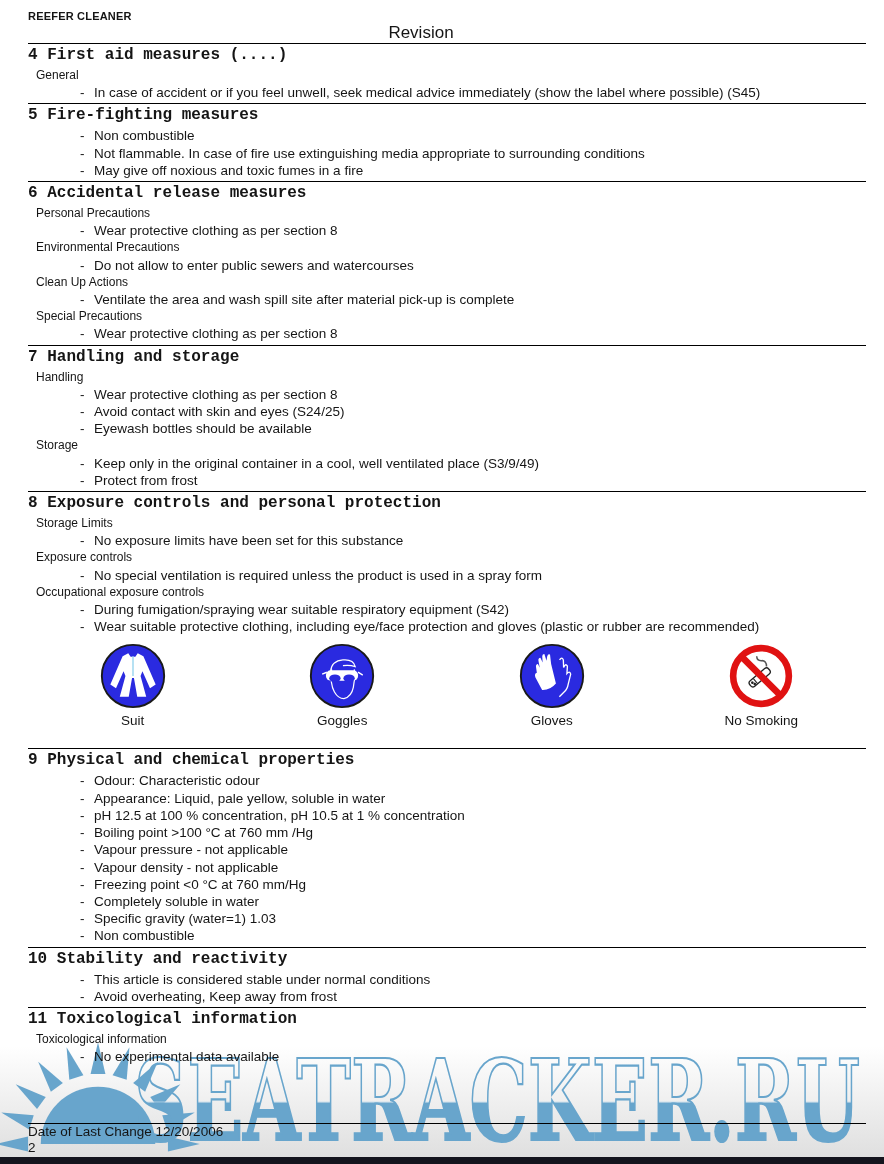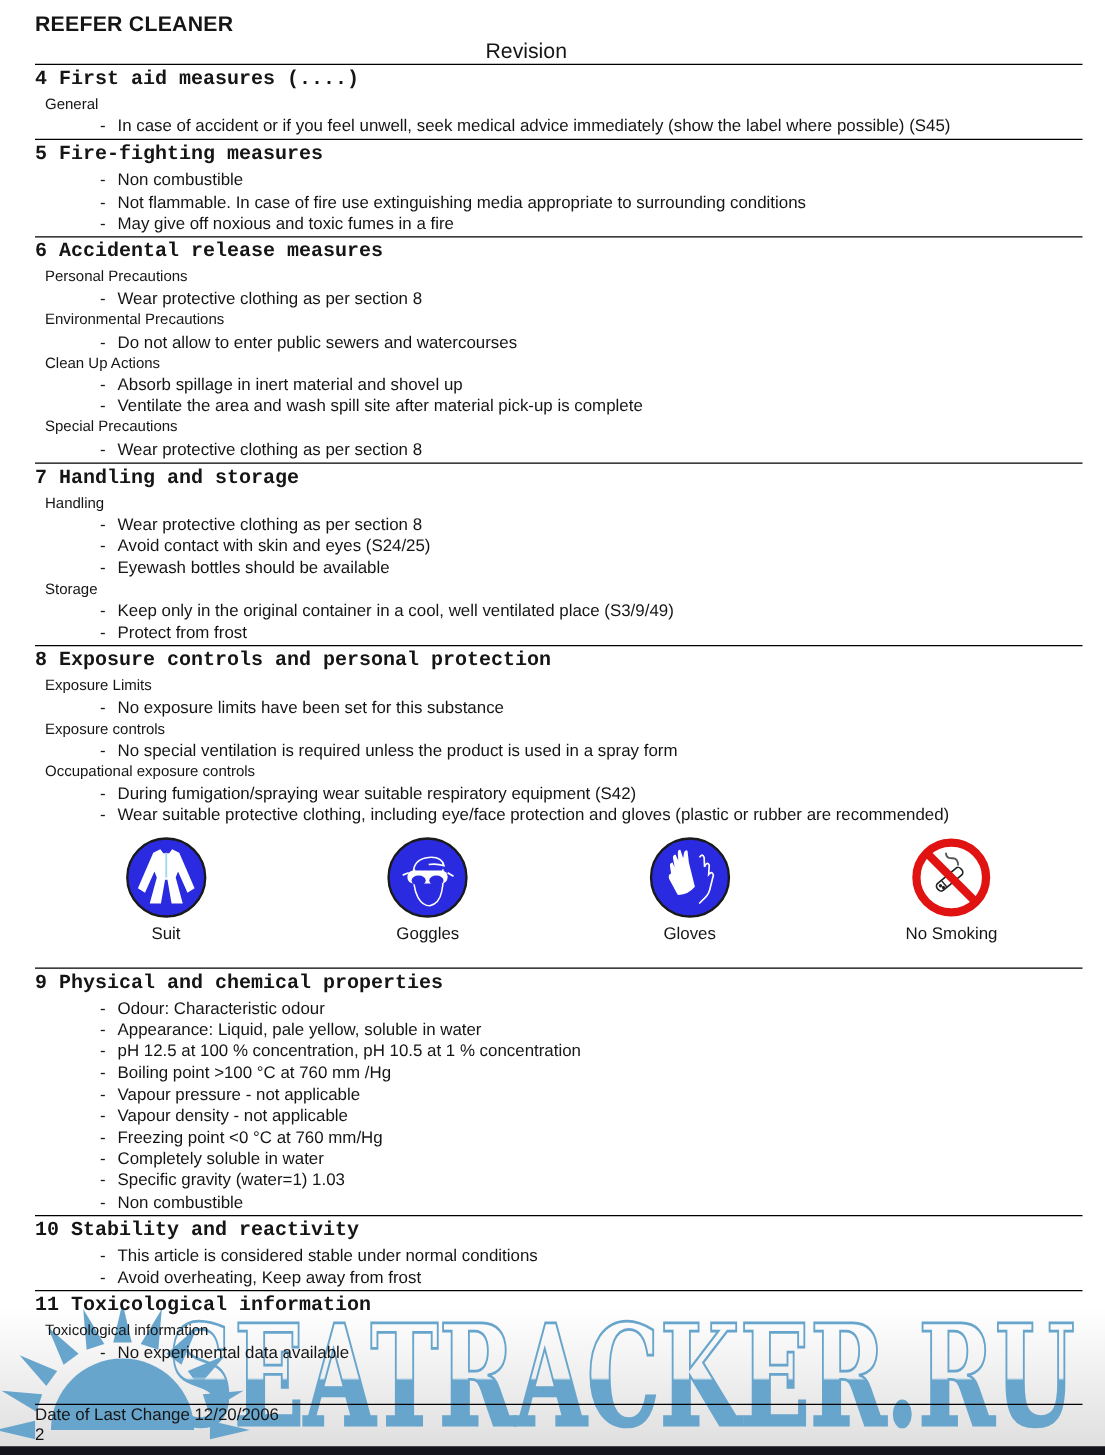--- a/index.html
+++ b/index.html
@@ -9,21 +9,21 @@
     font-family:"Liberation Sans","DejaVu Sans",sans-serif;
   }
   
   .wm-layer{position:absolute;inset:0;z-index:0;}
   .wm-band{position:absolute;left:0;right:0;top:1046px;height:118px;
     background:linear-gradient(rgba(255,255,255,0),rgba(180,180,180,0.45));}
   .wm-sun{position:absolute;left:-8px;top:1038px;}
   .wm-text-wrap{position:absolute;left:132px;top:1050px;}
   
   .content{position:relative;z-index:1;padding:10px 18px 0 28px;}
-  .doc-title{font-size:17px;font-weight:bold;letter-spacing:0.2px;}
+  .doc-title{font-size:11px;font-weight:bold;letter-spacing:0.2px;}
   .revision{font-size:17px;text-align:center;margin:3px 52px 0 0;line-height:16px;}
   .rule{border-top:1.7px solid #000;margin-top:2px;}
   .sec-heading{font-size:16px;font-weight:bold;line-height:20px;margin:1px 0 2px 0;font-family:Liberation Mono, monospace;}
   .sub{font-size:12px;line-height:17.2px;margin-left:8px;}
   .bullet{font-size:13.5px;line-height:17.2px;padding-left:52px;}
   .bullet .dash{display:inline-block;width:14px;}
   
   .picto-row{display:flex;justify-content:space-around;align-items:flex-start;
     margin:7px 0 6px 0;height:100px;}
   .picto{display:flex;flex-direction:column;align-items:center;width:170px;}
@@ -96,38 +96,37 @@
     <div class="bullet"><span class="dash">-</span><span>Not flammable. In case of fire use extinguishing media appropriate to surrounding conditions</span></div>
     <div class="bullet"><span class="dash">-</span><span>May give off noxious and toxic fumes in a fire</span></div>
 
     <div class="rule"></div>
     <div class="sec-heading">6 Accidental release measures</div>
     <div class="sub">Personal Precautions</div>
     <div class="bullet"><span class="dash">-</span><span>Wear protective clothing as per section 8</span></div>
     <div class="sub">Environmental Precautions</div>
     <div class="bullet"><span class="dash">-</span><span>Do not allow to enter public sewers and watercourses</span></div>
     <div class="sub">Clean Up Actions</div>
-    <div class="bullet"><span class="dash">-</span><span>Absorb spillage in inert material and shovel up</span></div>
     <div class="bullet"><span class="dash">-</span><span>Ventilate the area and wash spill site after material pick-up is complete</span></div>
     <div class="sub">Special Precautions</div>
     <div class="bullet"><span class="dash">-</span><span>Wear protective clothing as per section 8</span></div>
 
     <div class="rule"></div>
     <div class="sec-heading">7 Handling and storage</div>
     <div class="sub">Handling</div>
     <div class="bullet"><span class="dash">-</span><span>Wear protective clothing as per section 8</span></div>
     <div class="bullet"><span class="dash">-</span><span>Avoid contact with skin and eyes (S24/25)</span></div>
     <div class="bullet"><span class="dash">-</span><span>Eyewash bottles should be available</span></div>
     <div class="sub">Storage</div>
     <div class="bullet"><span class="dash">-</span><span>Keep only in the original container in a cool, well ventilated place (S3/9/49)</span></div>
     <div class="bullet"><span class="dash">-</span><span>Protect from frost</span></div>
 
     <div class="rule"></div>
     <div class="sec-heading">8 Exposure controls and personal protection</div>
-    <div class="sub">Exposure Limits</div>
+    <div class="sub">Storage Limits</div>
     <div class="bullet"><span class="dash">-</span><span>No exposure limits have been set for this substance</span></div>
     <div class="sub">Exposure controls</div>
     <div class="bullet"><span class="dash">-</span><span>No special ventilation is required unless the product is used in a spray form</span></div>
     <div class="sub">Occupational exposure controls</div>
     <div class="bullet"><span class="dash">-</span><span>During fumigation/spraying wear suitable respiratory equipment (S42)</span></div>
     <div class="bullet"><span class="dash">-</span><span>Wear suitable protective clothing, including eye/face protection and gloves (plastic or rubber are recommended)</span></div>
 
     <div class="picto-row">
       <div class="picto">
         <svg viewBox="0 0 72 72">

